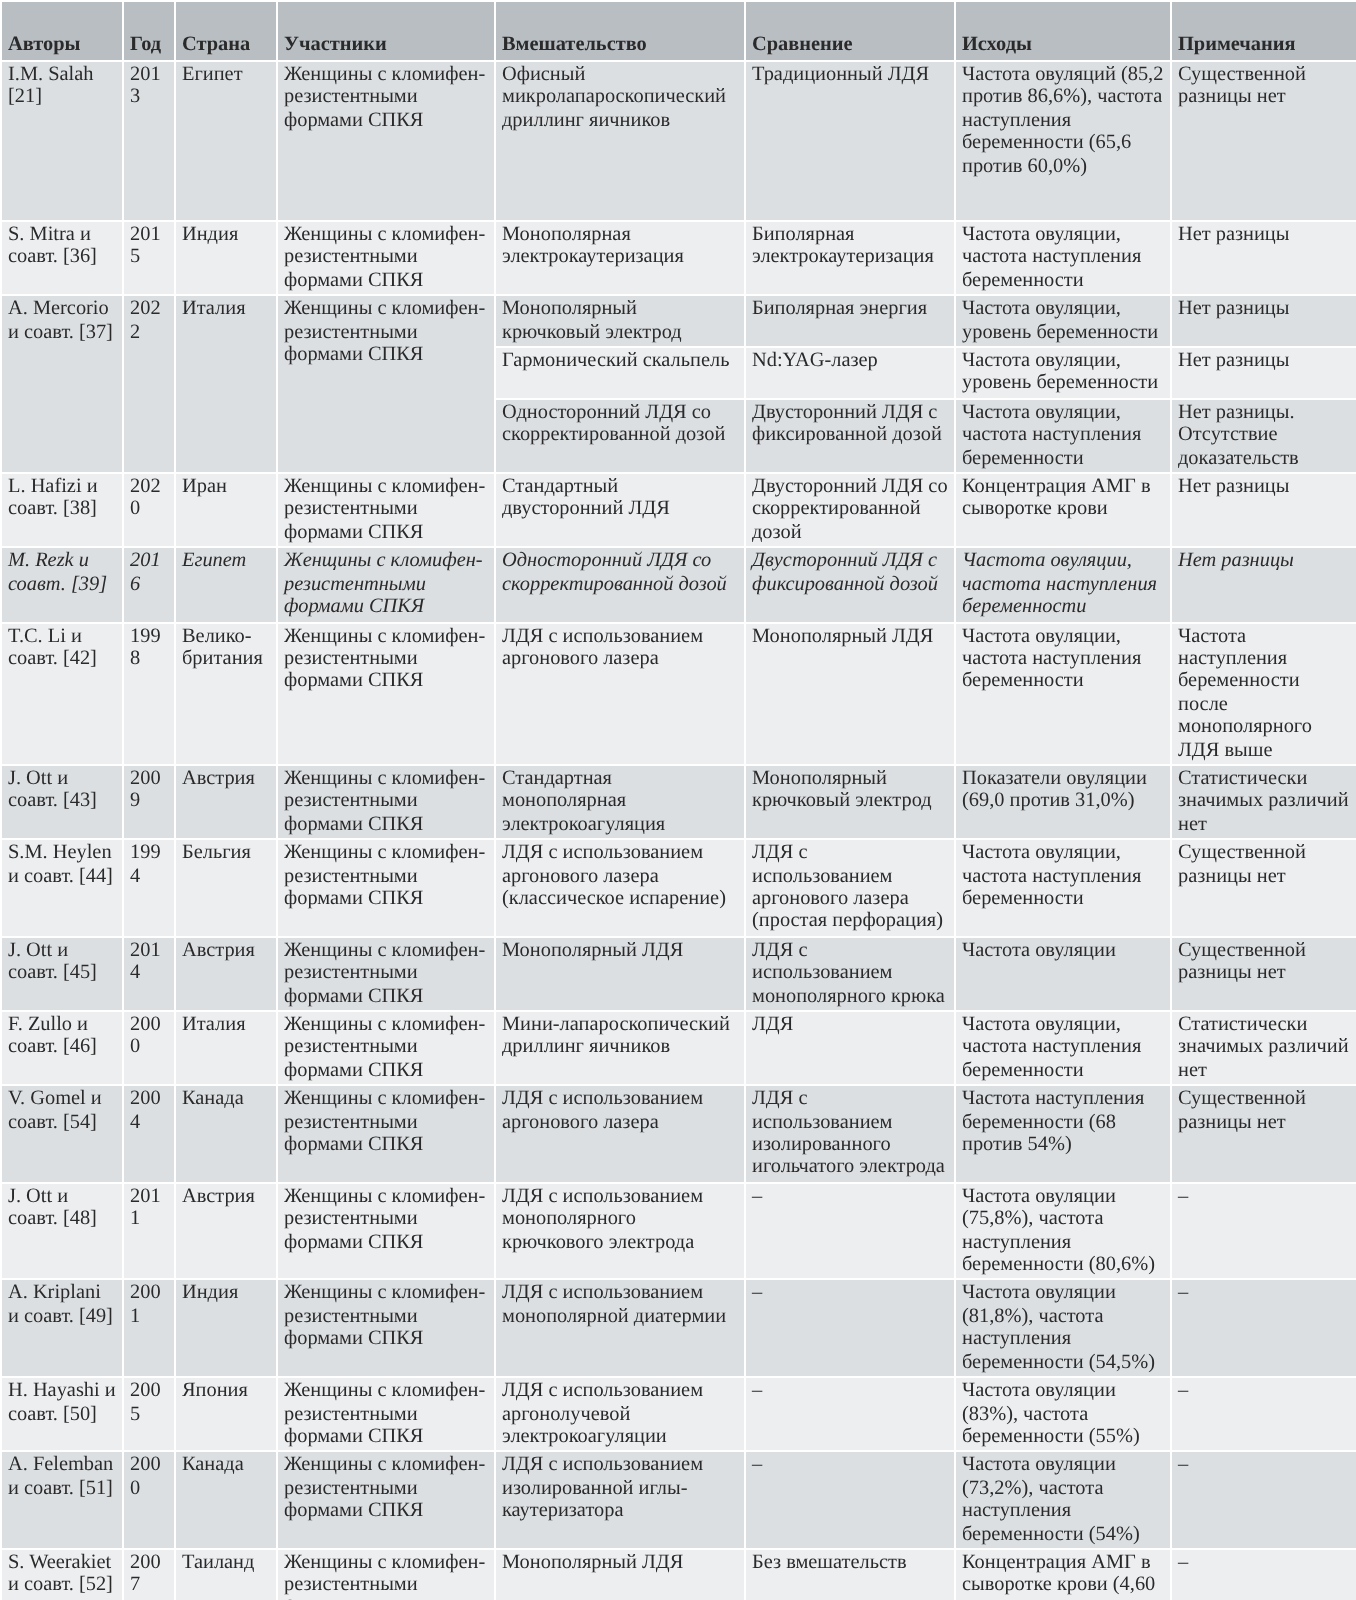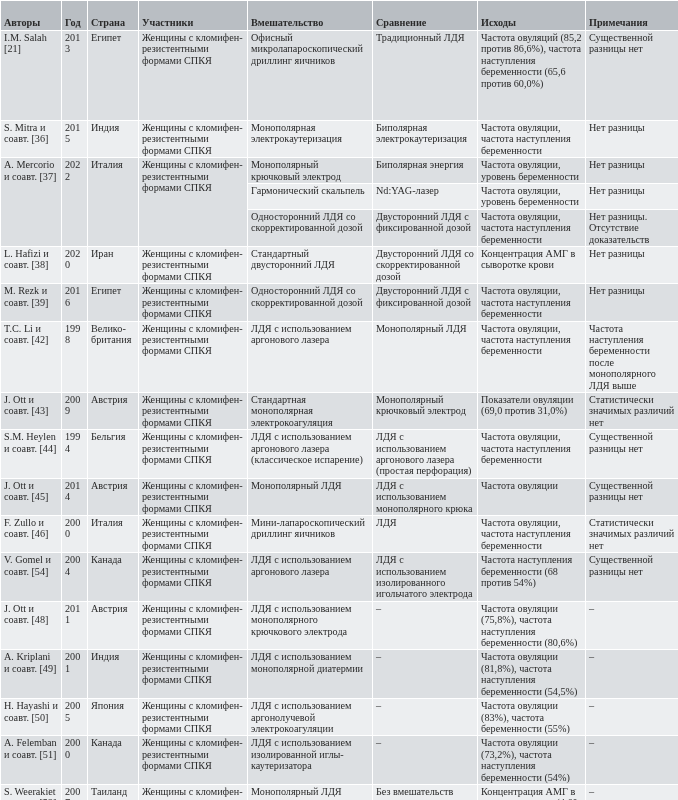--- a/index.html
+++ b/index.html
@@ -60,21 +60,21 @@
       <th>Год</th>
       <th>Страна</th>
       <th>Участники</th>
       <th>Вмешательство</th>
       <th>Сравнение</th>
       <th>Исходы</th>
       <th>Примечания</th>
     </tr>
   </thead>
   <tbody id="tbody">
-      <tr class="dark" style="height: 90px;">
+      <tr class="dark" style="height: 80px;">
         <td>I.M. Salah [21]</td>
         <td>2013</td>
         <td>Египет</td>
         <td>Женщины с кломифен-резистентными формами СПКЯ</td>
         <td>Офисный микролапароскопический дриллинг яичников</td>
         <td>Традиционный ЛДЯ</td>
         <td>Частота овуляций (85,2 против 86,6%), частота наступления беременности (65,6 против 60,0%)</td>
         <td>Существенной разницы нет</td>
       </tr>
       <tr class="light" style="height: 35px; margin-left: 16px;">
@@ -112,21 +112,21 @@
       <tr class="light" style="height: 35px;">
         <td>L. Hafizi и соавт. [38]</td>
         <td>2020</td>
         <td>Иран</td>
         <td>Женщины с кломифен-резистентными формами СПКЯ</td>
         <td>Стандартный двусторонний ЛДЯ</td>
         <td>Двусторонний ЛДЯ со скорректированной дозой</td>
         <td>Концентрация АМГ в сыворотке крови</td>
         <td>Нет разницы</td>
       </tr>
-      <tr class="dark" style="height: 35px;">
+      <tr class="dark" style="height: 35px; font-style: italic;">
         <td>M. Rezk и соавт. [39]</td>
         <td>2016</td>
         <td>Египет</td>
         <td>Женщины с кломифен-резистентными формами СПКЯ</td>
         <td>Односторонний ЛДЯ со скорректированной дозой</td>
         <td>Двусторонний ЛДЯ с фиксированной дозой</td>
         <td>Частота овуляции, частота наступления беременности</td>
         <td>Нет разницы</td>
       </tr>
       <tr class="light" style="height: 56px;">

